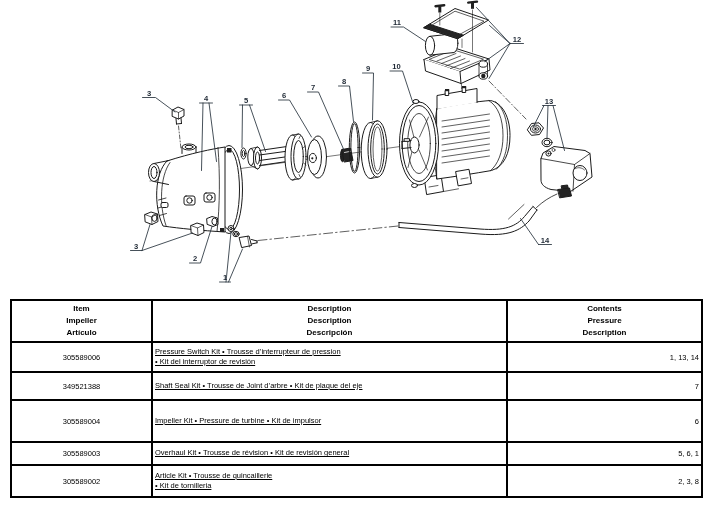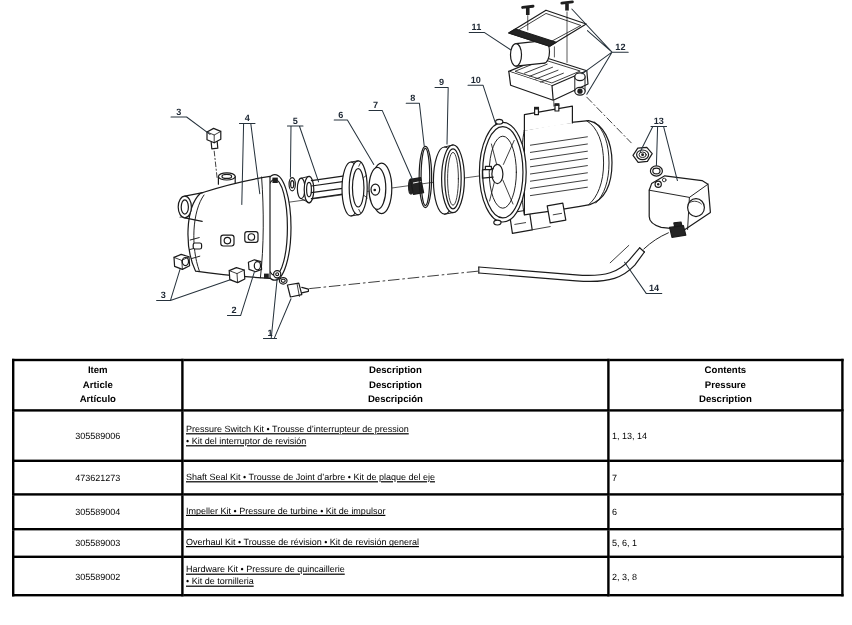--- a/index.html
+++ b/index.html
@@ -20,24 +20,24 @@
   table.parts th, table.parts td{
     border:2px solid #000;overflow:hidden;
   }
   table.parts th{
     font-size:8px;font-weight:bold;text-align:center;
     line-height:12px;padding:2px 0;vertical-align:middle;
   }
   table.parts td{font-size:7.5px;vertical-align:middle;padding:1px 2px;}
   td.item-col{text-align:center;}
   td.desc-col{text-align:left;line-height:10.5px;text-decoration:underline;}
-  td.cont-col{text-align:left;padding-left:7px;}
+  td.cont-col{text-align:right;padding-left:7px;}
   .desc-line{display:block;}
   tr.hrow{height:42px;}
-  tr.r0{height:42px;} tr.r1{height:28px;} tr.r2{height:29px;margin-left:46px;}
+  tr.r0{height:30px;} tr.r1{height:28px;} tr.r2{height:42px;margin-left:46px;}
   tr.r3{height:23px;padding-left:35px;} tr.r4{height:32px;} tr.r5{height:30px;}
   .hline{display:block;}
 </style>
 </head>
 <body>
 
 <div class="diagram-wrap">
 <svg width="710" height="298" viewBox="0 0 710 298">
   <g stroke="#1b1b1b" stroke-width="1" fill="none" stroke-linecap="round" stroke-linejoin="round">
 
@@ -270,21 +270,21 @@
 <table class="parts">
   <colgroup>
     <col style="width:141px">
       <col style="width:355px">
       <col style="width:195px">
   </colgroup>
   <tbody>
       <tr class="hrow">
     <th>
       <span class="hline">Item</span>
-      <span class="hline">Article</span>
+      <span class="hline">Impeller</span>
       <span class="hline">Artículo</span>
     </th>
     <th>
       <span class="hline">Description</span>
       <span class="hline">Description</span>
       <span class="hline">Descripción</span>
     </th>
     <th>
       <span class="hline">Contents</span>
       <span class="hline">Pressure</span>
@@ -293,21 +293,21 @@
   </tr>
   <tr class="r0">
     <td class="item-col">305589006</td>
     <td class="desc-col">
       <span class="desc-line">Pressure Switch Kit • Trousse d’interrupteur de pression</span>
       <span class="desc-line">• Kit del interruptor de revisión</span>
     </td>
     <td class="cont-col">1, 13, 14</td>
   </tr>
   <tr class="r1">
-    <td class="item-col">473621273</td>
+    <td class="item-col">349521388</td>
     <td class="desc-col">
       <span class="desc-line">Shaft Seal Kit • Trousse de Joint d’arbre • Kit de plaque del eje</span>
       <span class="desc-line"></span>
     </td>
     <td class="cont-col">7</td>
   </tr>
   <tr class="r2">
     <td class="item-col">305589004</td>
     <td class="desc-col">
       <span class="desc-line">Impeller Kit • Pressure de turbine • Kit de impulsor</span>
@@ -319,19 +319,19 @@
     <td class="item-col">305589003</td>
     <td class="desc-col">
       <span class="desc-line">Overhaul Kit • Trousse de révision • Kit de revisión general</span>
       <span class="desc-line"></span>
     </td>
     <td class="cont-col">5, 6, 1</td>
   </tr>
   <tr class="r4">
     <td class="item-col">305589002</td>
     <td class="desc-col">
-      <span class="desc-line">Hardware Kit • Pressure de quincaillerie</span>
+      <span class="desc-line">Article Kit • Trousse de quincaillerie</span>
       <span class="desc-line">• Kit de tornilleria</span>
     </td>
     <td class="cont-col">2, 3, 8</td>
   </tr>
 </tbody>
   </table>
 
 </body></html>

